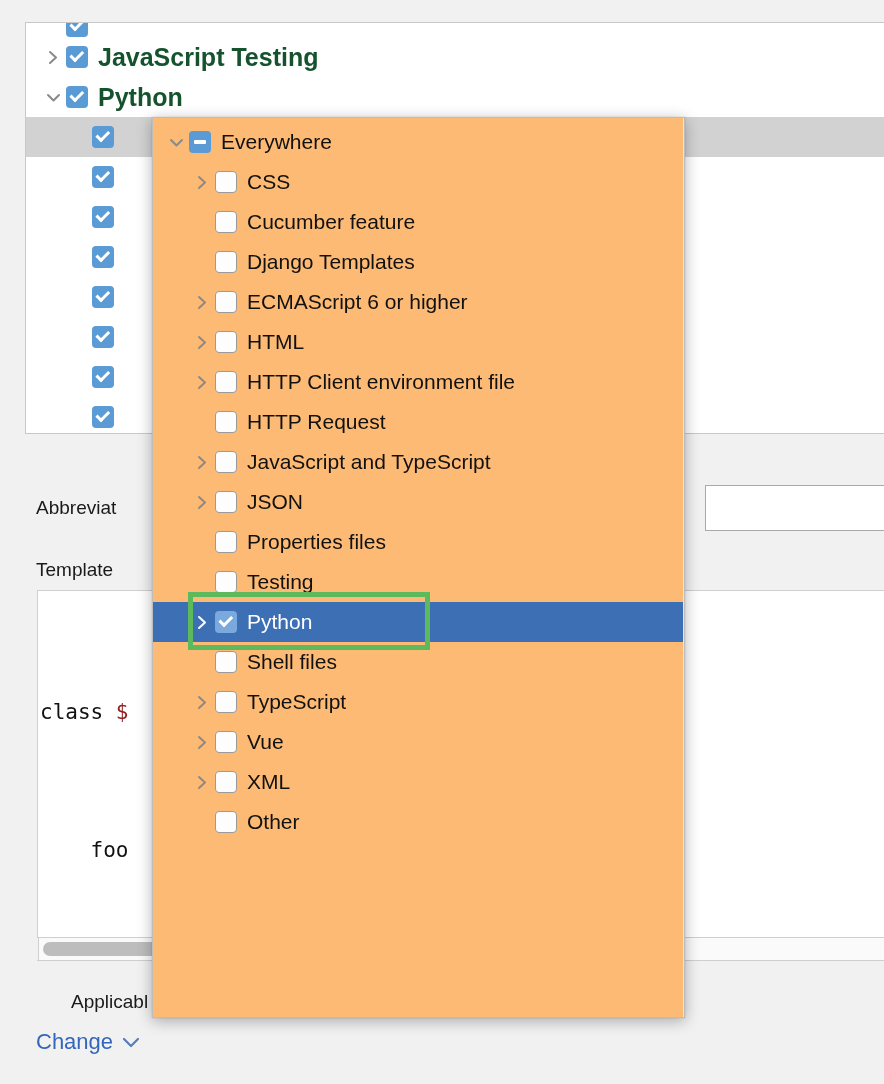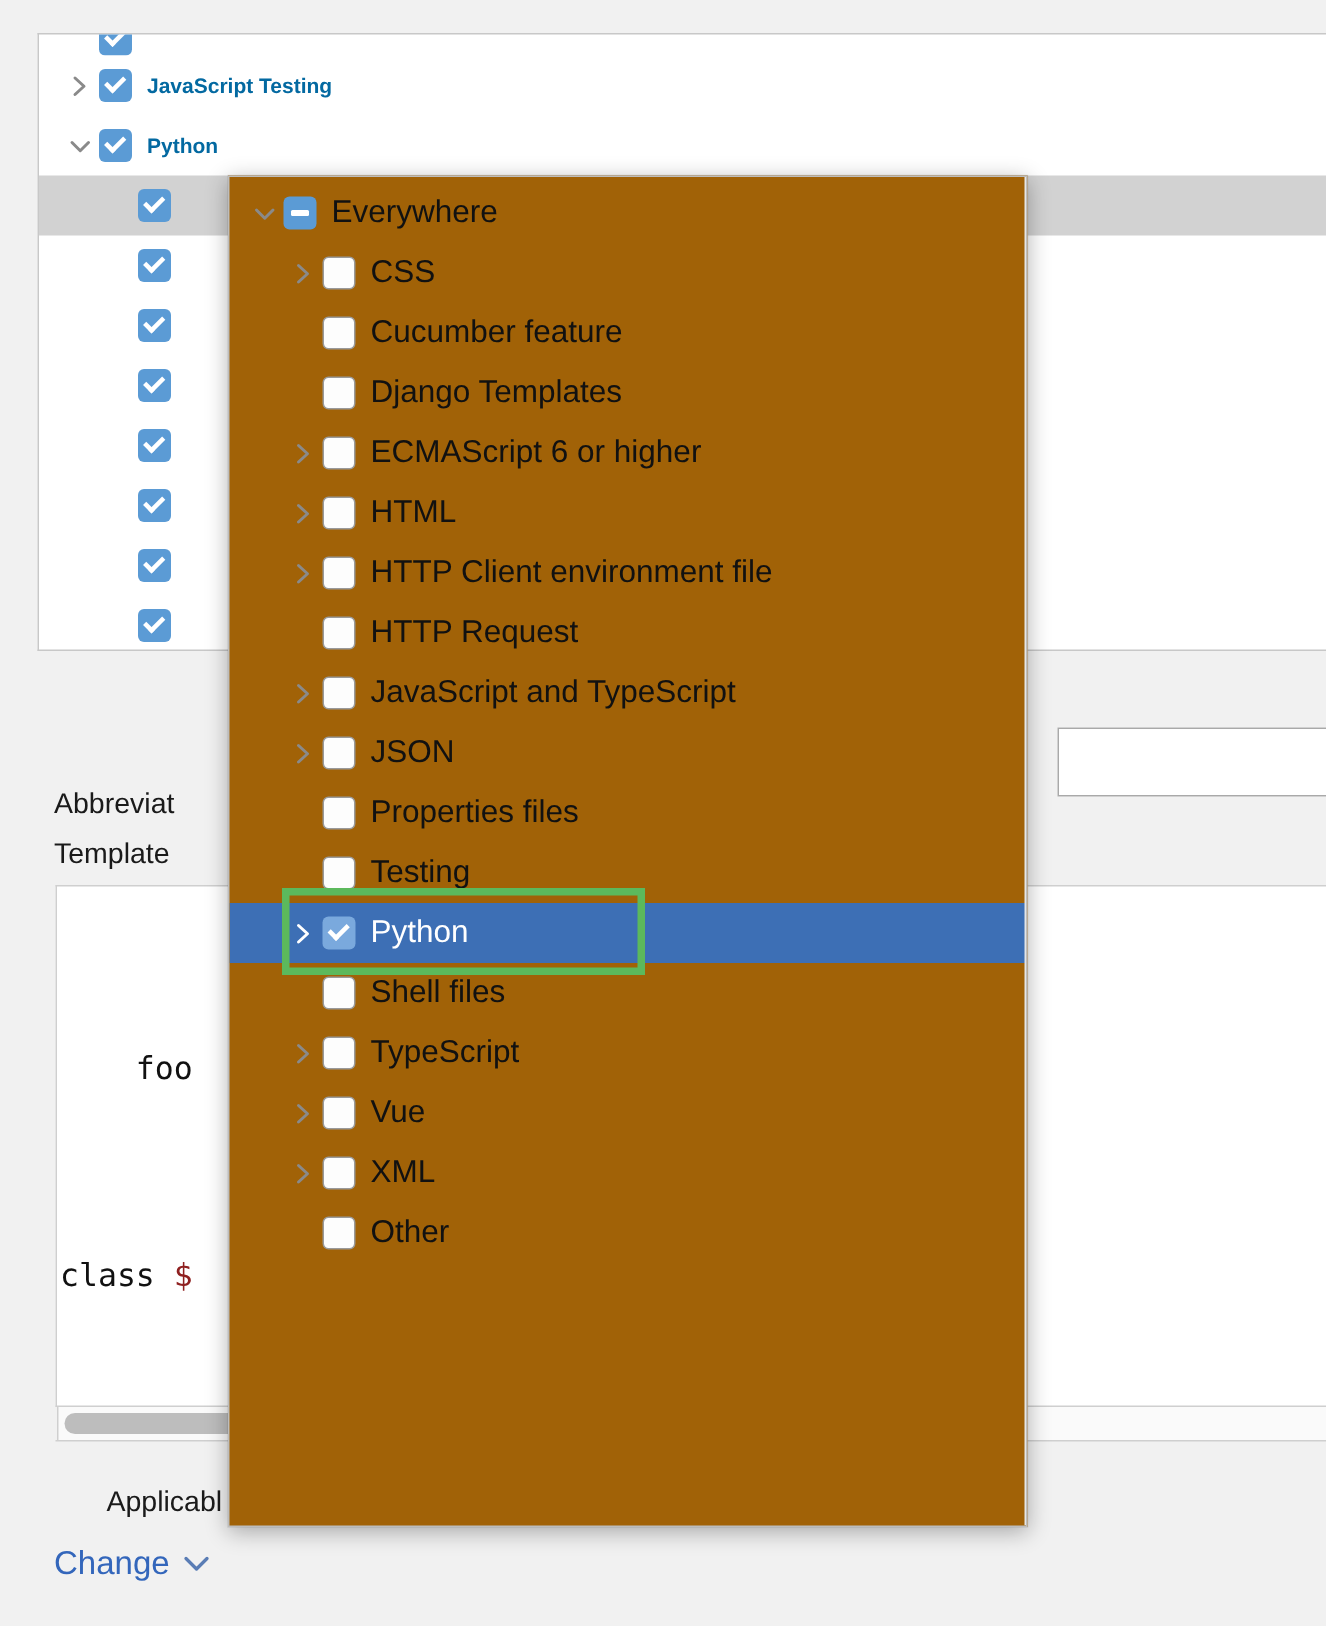--- a/index.html
+++ b/index.html
@@ -50,27 +50,27 @@
   .cb.off { background: #fdfdfd; border: 1px solid #9a9a9a; }
   .cb.ind { background: #5b9bd5; }
   .cb.on-lite { background: #7aa9dd; }
   .cb .tick {
     display: block; width: 13px; height: 8px;
     border-left: 3px solid #fff; border-bottom: 3px solid #fff;
     transform: rotate(-45deg) translate(1px,-2px);
   }
   .cb .dash { display: block; width: 12px; height: 3.5px; background: #fff; border-radius: 1px; }
 
-  .tree-label { font-size: 14px; font-weight: bold; color: #0369a1; }
+  .tree-label { font-size: 25px; font-weight: bold; color: #14532d; }
 
   
   .field-label {
     position: absolute; font-size: 19px; color: #1a1a1a; white-space: nowrap;
   }
-  .lbl-abbrev   { left: 36px; top: 526px; }
+  .lbl-abbrev   { left: 36px; top: 497px; }
   .lbl-template { left: 36px; top: 559px; }
   .lbl-applicable { left: 36px; top: 991px; margin-left: 35px; }
 
   .text-input {
     position: absolute; left: 705px; top: 485px; width: 360px; height: 46px;
     background: #ffffff; border: 1px solid #a9a9a9;
   }
 
   
   .code-box {
@@ -102,21 +102,21 @@
   .change-link {
     position: absolute; left: 36px; top: 1029px;
     font-size: 22px; color: #3366bb; display: flex; align-items: center; gap: 9px;
     cursor: pointer;
   }
   .change-link .chev { color: #5a7db5; display: flex; }
 
   
   .popup {
     position: absolute; left: 152px; top: 117px; width: 533px; height: 901px;
-    background: #a16207;
+    background: #fdba74;
     border: 1px solid #bdbdbd;
     box-shadow: 0 3px 14px rgba(0,0,0,0.30), 0 0 0 0.5px rgba(0,0,0,0.08);
     overflow: hidden;
   }
   .popup-list { position: relative; padding-top: 4px; }
   .p-row {
     position: relative; height: 40px; display: flex; align-items: center;
     padding-left: 10px; white-space: nowrap;
   }
   .p-row.highlight { background: #3d6fb5; }
@@ -224,22 +224,22 @@
           </span>
       </div>
     </div>
 
     <div class="field-label lbl-abbrev">Abbreviat</div>
     <div class="text-input"></div>
     <div class="field-label lbl-template">Template</div>
 
     <div class="code-box">
       <div class="code-text">
+        <div class="code-line"><span>class </span><span class="tok-var">$</span></div>
         <div class="code-line">    foo</div>
-        <div class="code-line"><span>class </span><span class="tok-var">$</span></div>
         
       </div>
       <div class="code-text" style="left:688px; top:0;">
         <div class="code-line" style="visibility:hidden">x</div>
         <div class="code-line" style="visibility:hidden">x</div>
         
         
       </div>
     </div>
     <div class="hscroll-track">

